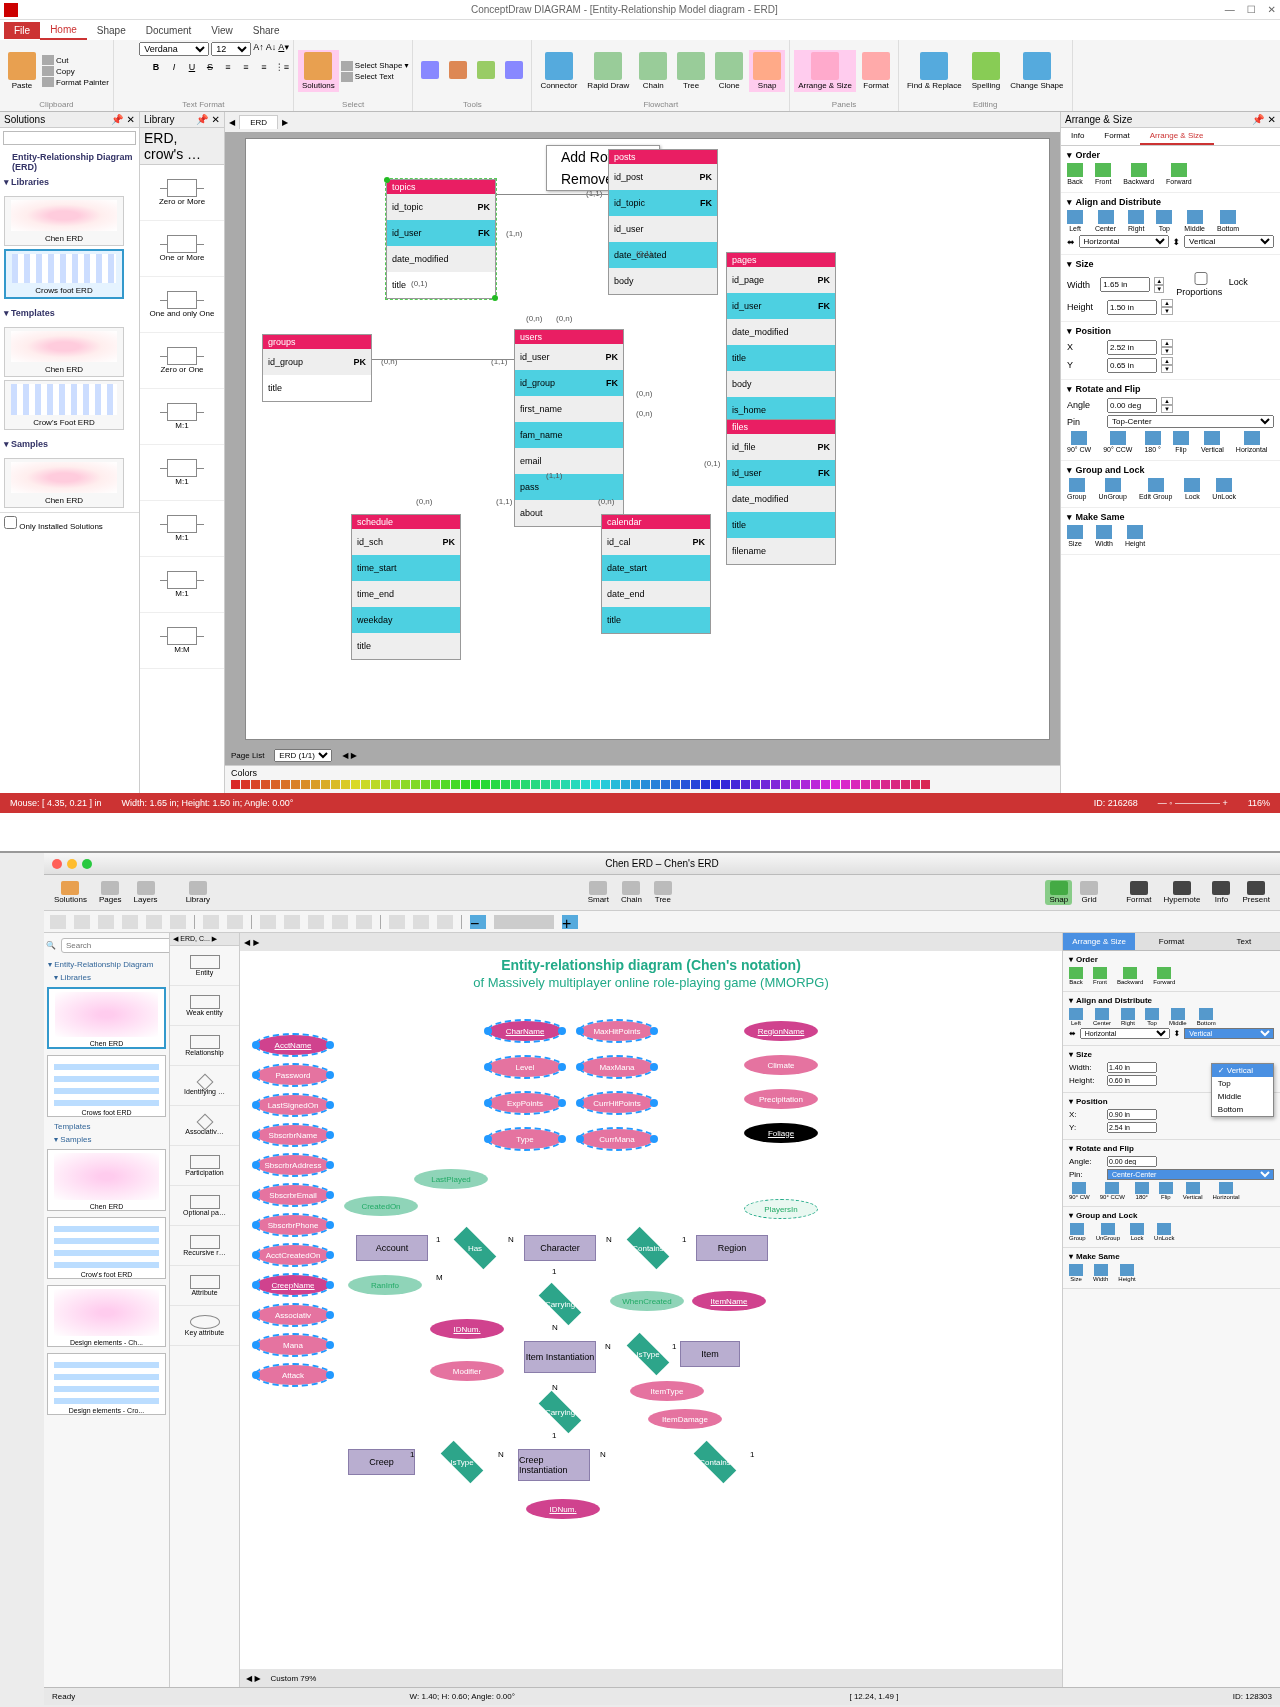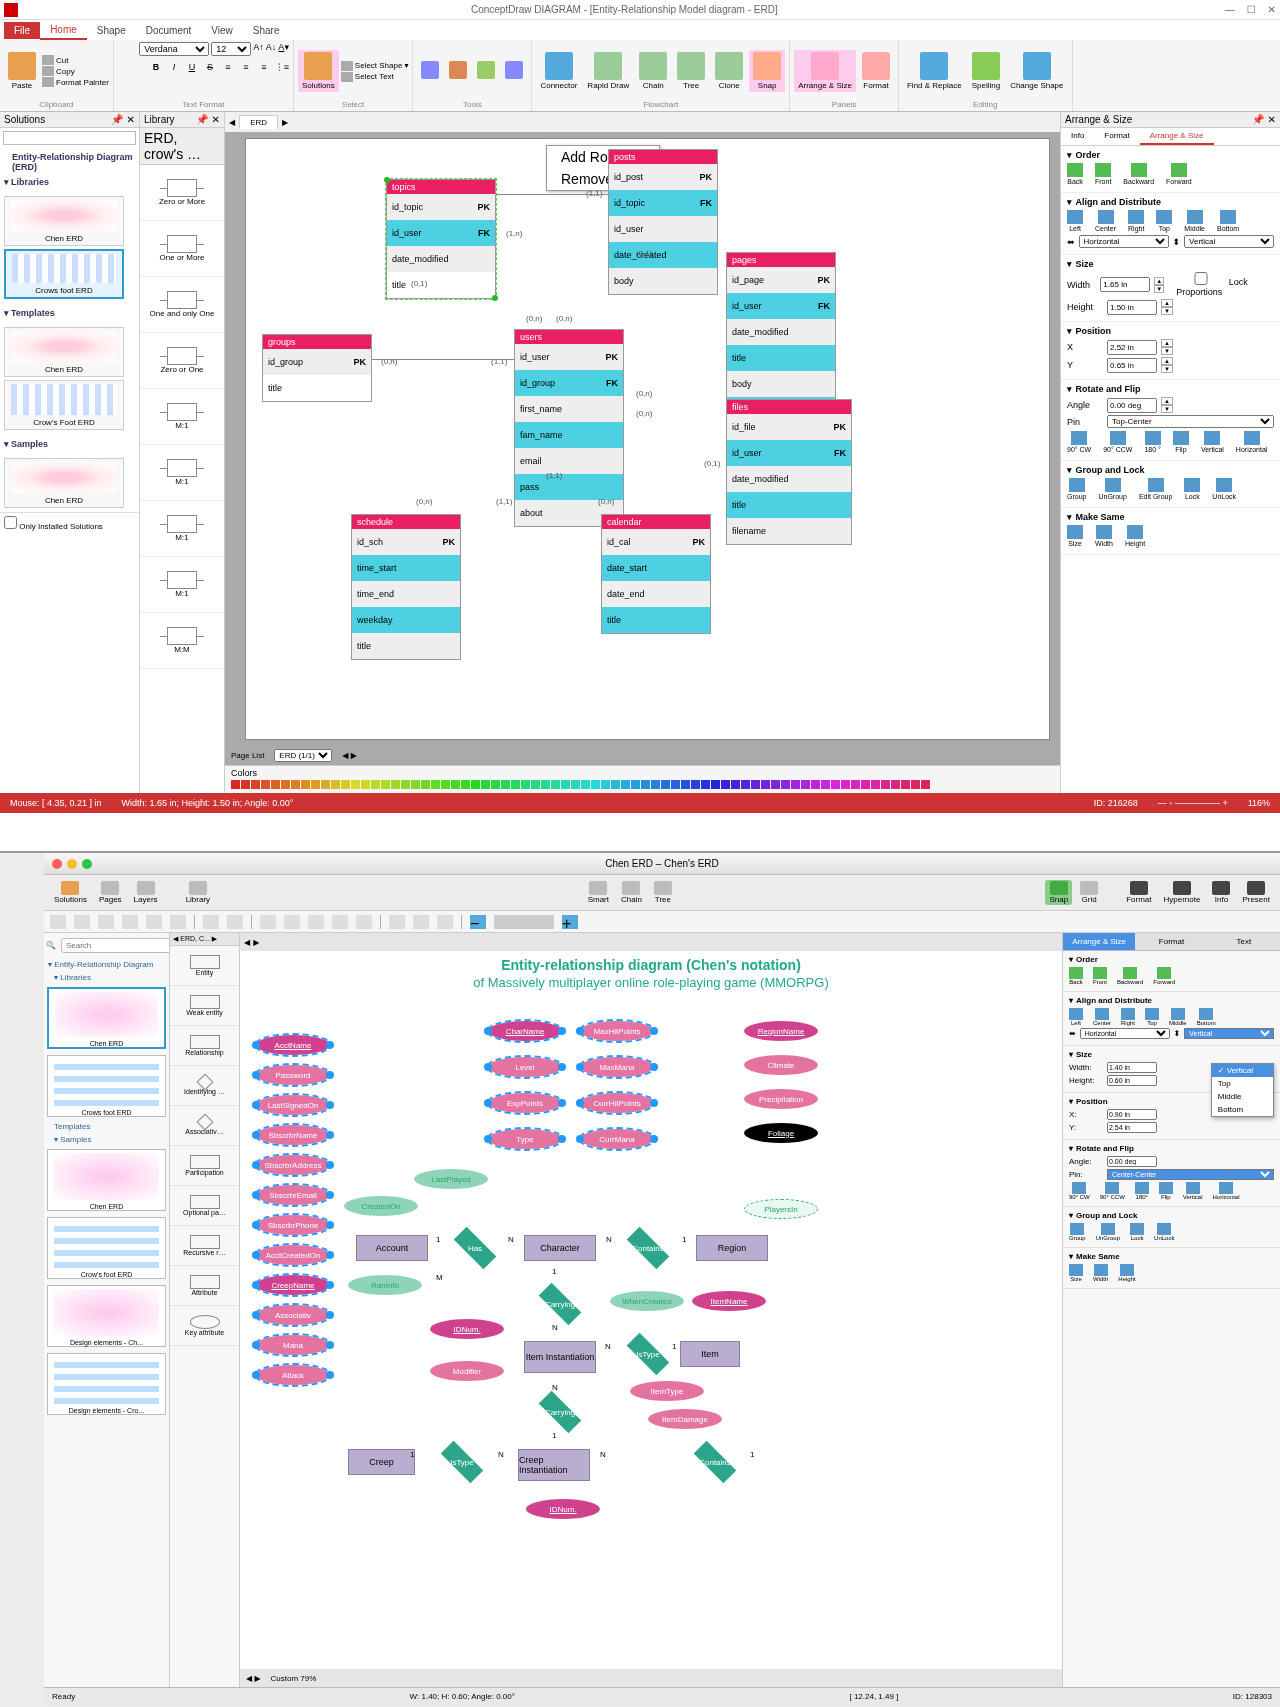--- a/index.html
+++ b/index.html
@@ -565,21 +565,21 @@
                 </div>
                 <div class="row cyan">
                   <span>pass</span>
                   <span class="key"></span>
                 </div>
                 <div class="row ">
                   <span>about</span>
                   <span class="key"></span>
                 </div>
               </div>
-          <div class="erd-table" style="left:480px;top:260px;width:126px" id="erd-files">
+          <div class="erd-table" style="left:480px;top:280px;width:110px" id="erd-files">
                 <div class="title">files</div>
                 <div class="row ">
                   <span>id_file</span>
                   <span class="key">PK</span>
                 </div>
                 <div class="row cyan">
                   <span>id_user</span>
                   <span class="key">FK</span>
                 </div>
                 <div class="row ">

